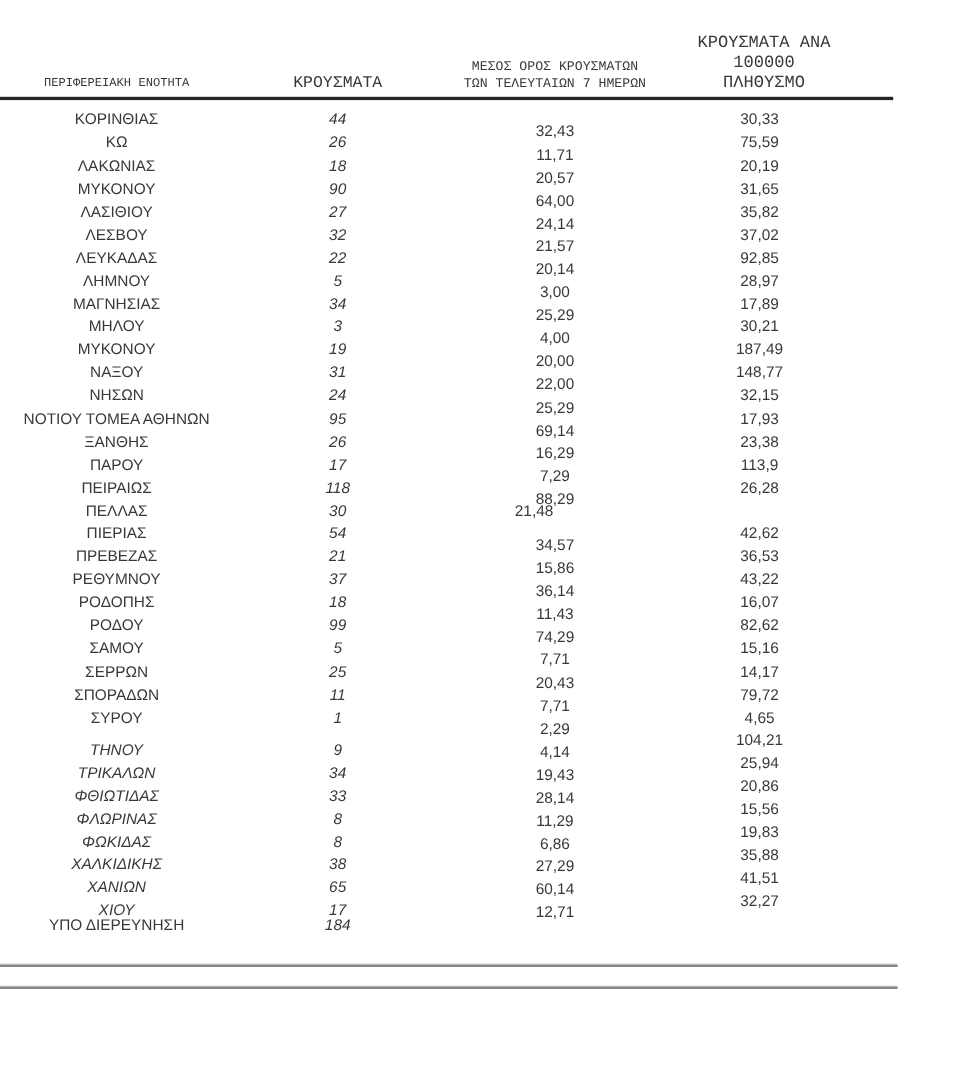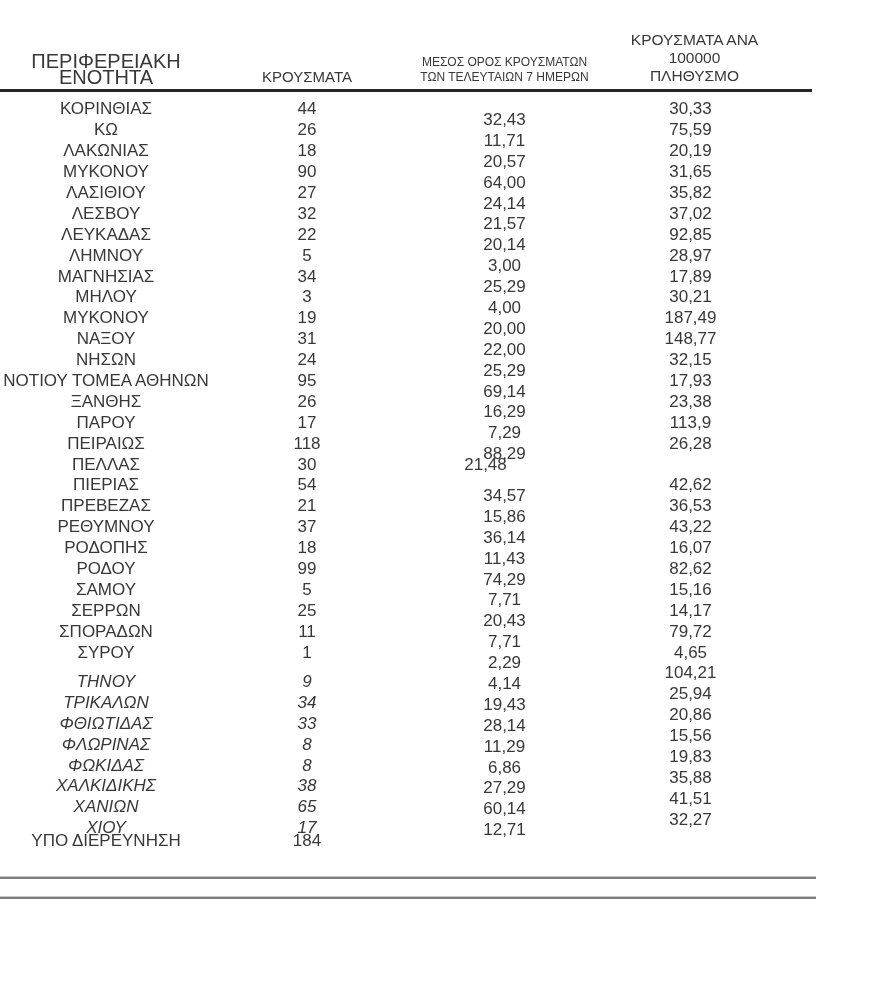--- a/index.html
+++ b/index.html
@@ -21,37 +21,37 @@
     left: 0;
     width: 812px;
   }
   .header-row {
     display: flex;
     align-items: flex-end;
     padding-top: 30px;
     padding-bottom: 4px;
     border-bottom: 3px solid #262626;
   }
-  .hc { text-align: center; box-sizing: border-box; }
-  .hc1 { width: 212px; font-size: 20px; line-height: 16px; margin-top: 23px; }
+  .hc { text-align: center; box-sizing: border-box; font-family: Liberation Mono, monospace; }
+  .hc1 { width: 212px; font-size: 11px; line-height: 16px; margin-top: 23px; }
   .hc2 { width: 190px; font-size: 15px; line-height: 16px; }
   .hc3 { width: 205px; font-size: 12px; line-height: 15px; }
   .hc4 { width: 205px; font-size: 15.5px; line-height: 18px; padding-right: 30px; }
   .table-body {
     padding-top: 7px;
   }
   .row {
     display: flex;
     height: 20.9px;
     align-items: center;
-    font-size: 17px;
+    font-size: 14px;
   }
   .cell { text-align: center; box-sizing: border-box; }
   .c1 { width: 212px; }
-  .c2 { width: 190px; }
+  .c2 { width: 190px; font-style: italic; }
   .c3 { width: 205px; margin-top: 21px; }
   .c4 { width: 205px; padding-right: 38px; }
   .row.italic .c1,
   .row.italic .c2 {
     font-style: italic;
     margin-top: 17px;
   }
   .divider {
     position: absolute;
     left: 0;

